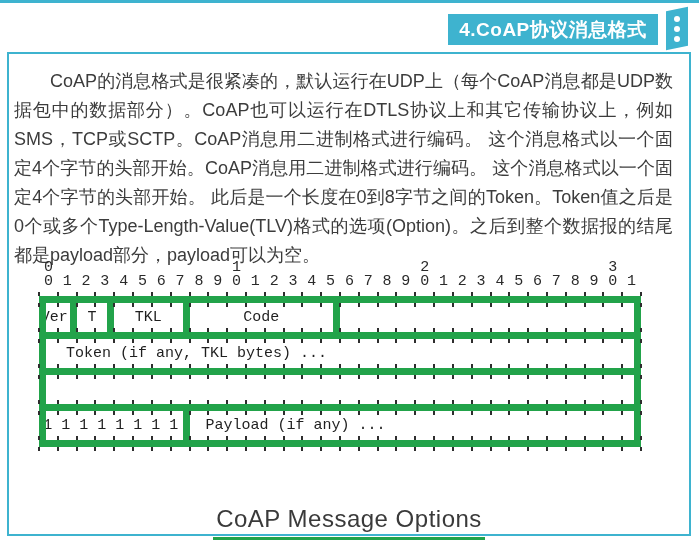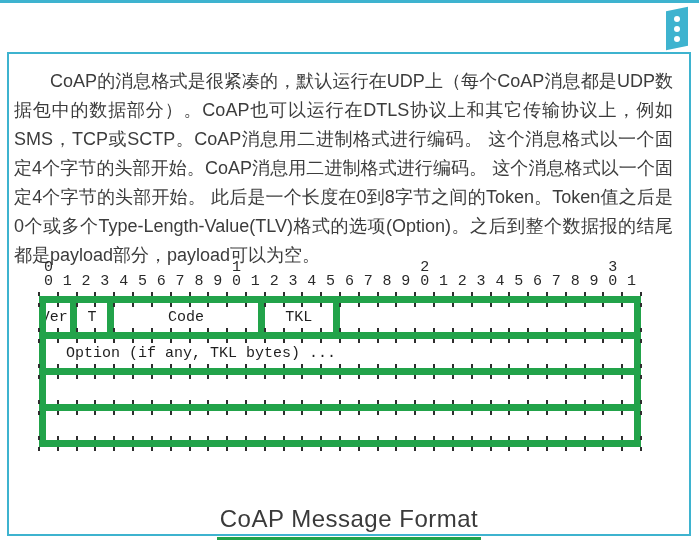--- a/index.html
+++ b/index.html
@@ -44,20 +44,23 @@
   .caption-wrap{position:absolute;left:0;top:451px;width:100%;text-align:center;}
   .caption{display:inline-block;font-size:24px;color:#3a3a3a;letter-spacing:0.5px;
         border-bottom:4px solid var(--green);padding:0 3px 4px 3px;}
 </style>
 </head>
 <body>
 
 <div class="page">
   <div class="top-strip"></div>
 
+  <div class="header-tab">
+    <span>4.CoAP协议消息格式</span>
+  </div>
 
   <div class="bookmark">
     <span class="dot"></span>
     <span class="dot"></span>
     <span class="dot"></span>
   </div>
 
   <div class="content-box">
     <p class="body-text">CoAP的消息格式是很紧凑的，默认运行在UDP上（每个CoAP消息都是UDP数据包中的数据部分）。CoAP也可以运行在DTLS协议上和其它传输协议上，例如SMS，TCP或SCTP。CoAP消息用二进制格式进行编码。 这个消息格式以一个固定4个字节的头部开始。CoAP消息用二进制格式进行编码。 这个消息格式以一个固定4个字节的头部开始。 此后是一个长度在0到8字节之间的Token。Token值之后是0个或多个Type-Length-Value(TLV)格式的选项(Option)。之后到整个数据报的结尾都是payload部分，payload可以为空。</p>
 
@@ -103,30 +106,38 @@
           <span style="left: 98.4375%;">1</span>
         </div>
       <div class="rows" id="diagram-rows">
           <div class="row" style="top: 7px;">
             <div class="cell center divided" style="width: 6.25%;">
               <span>Ver</span>
             </div>
             <div class="cell center divided" style="width: 6.25%;">
               <span>T</span>
             </div>
+            <div class="cell center divided" style="width: 12.5%;">
+              <span>TKL</span>
+            </div>
             <div class="cell center divided" style="width: 25%;">
               <span>Code</span>
             </div>
-            <div class="cell center divided" style="width: 12.5%;">
-              <span>TKL</span>
-            </div>
           </div>
           <div class="row" style="top: 43px;">
             <div class="cell left" style="width: 100%; padding-left: 27px;">
-              <span>Option (if any, TKL bytes) ...</span>
+              <span>Token (if any, TKL bytes) ...</span>
+            </div>
+          </div>
+          <div class="row" style="top: 115px;">
+            <div class="cell center divided" style="width: 25%;">
+              <span>1 1 1 1 1 1 1 1</span>
+            </div>
+            <div class="cell left" style="width: 75%; padding-left: 16px;">
+              <span>Payload (if any) ...</span>
             </div>
           </div>
           <div class="hbar" style="top: 0px;">
             <i class="tick top" style="left: calc(0% - 1px);"></i>
             <i class="tick bot" style="left: calc(0% - 1px);"></i>
             <i class="tick top" style="left: calc(3.125% - 1px);"></i>
             <i class="tick bot" style="left: calc(3.125% - 1px);"></i>
             <i class="tick top" style="left: calc(6.25% - 1px);"></i>
             <i class="tick bot" style="left: calc(6.25% - 1px);"></i>
             <i class="tick top" style="left: calc(9.375% - 1px);"></i>
@@ -461,16 +472,16 @@
             <i class="tick bot" style="left: calc(96.875% - 1px);"></i>
             <i class="tick top" style="left: calc(100% - 1px);"></i>
             <i class="tick bot" style="left: calc(100% - 1px);"></i>
           </div>
           <div class="vbar" style="left: 0px;"></div>
           <div class="vbar" style="right: 0px;"></div>
         </div>
     </div>
 
     <div class="caption-wrap">
-      <span class="caption">CoAP Message Format</span>
+      <span class="caption">CoAP Message Options</span>
     </div>
   </div>
 </div>
 
 </body></html>

